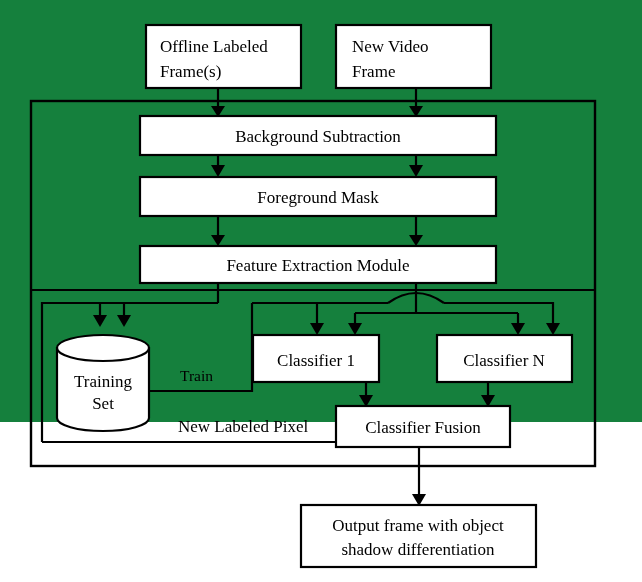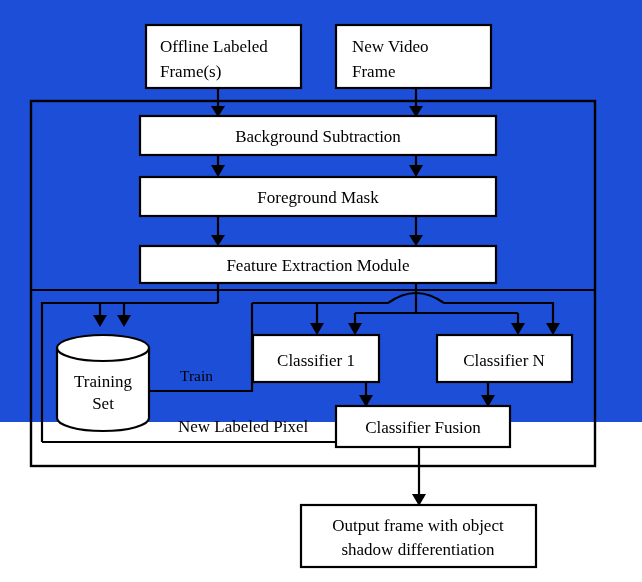--- a/index.html
+++ b/index.html
@@ -10,21 +10,21 @@
   body {
     width: 642px;
     height: 582px;
     overflow: hidden;
     font-family: "Liberation Serif", "DejaVu Serif", serif;
   }
   #diagram-root {
     position: relative;
     width: 642px;
     height: 422px;
-    background: #1d4ed8;
+    background: #15803d;
   }
   svg#flow {
     display: block;
     width: 642px;
     height: 582px;
   }
   .box {
     fill: #ffffff;
     stroke: #000000;
     stroke-width: 2.2;

